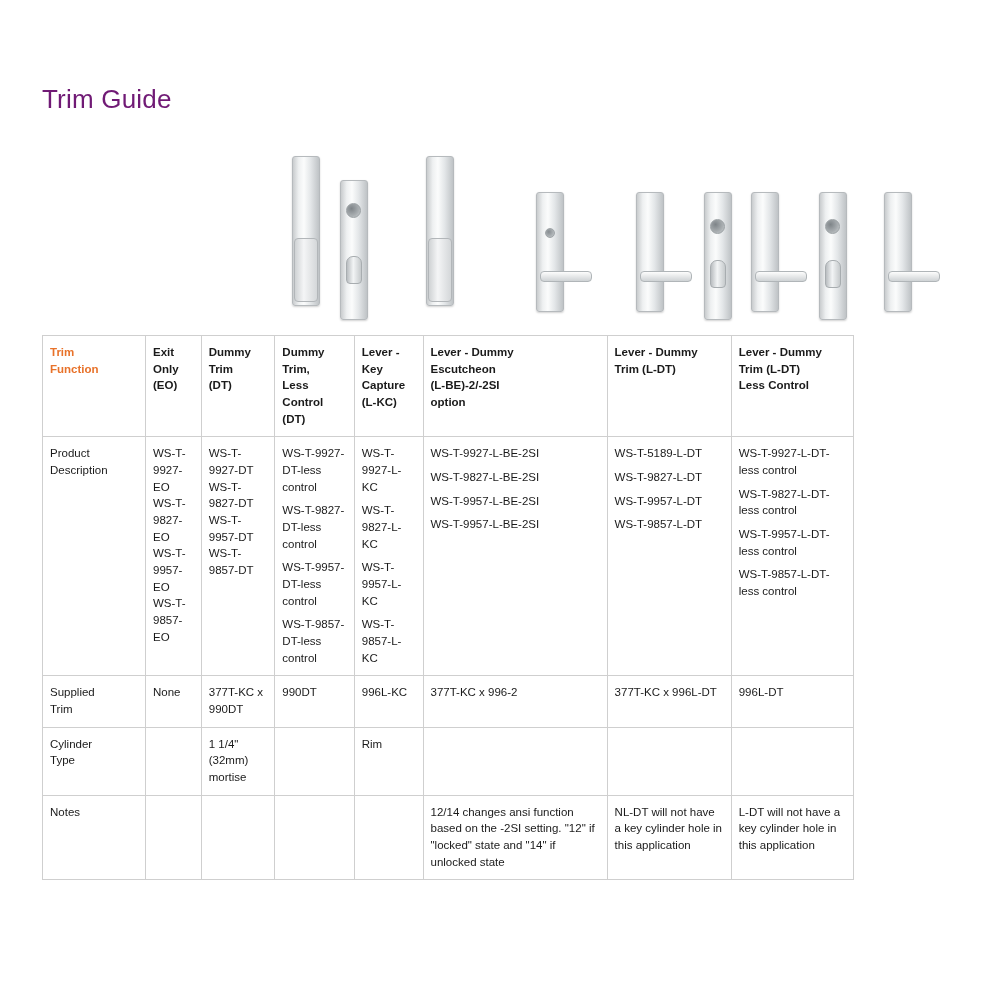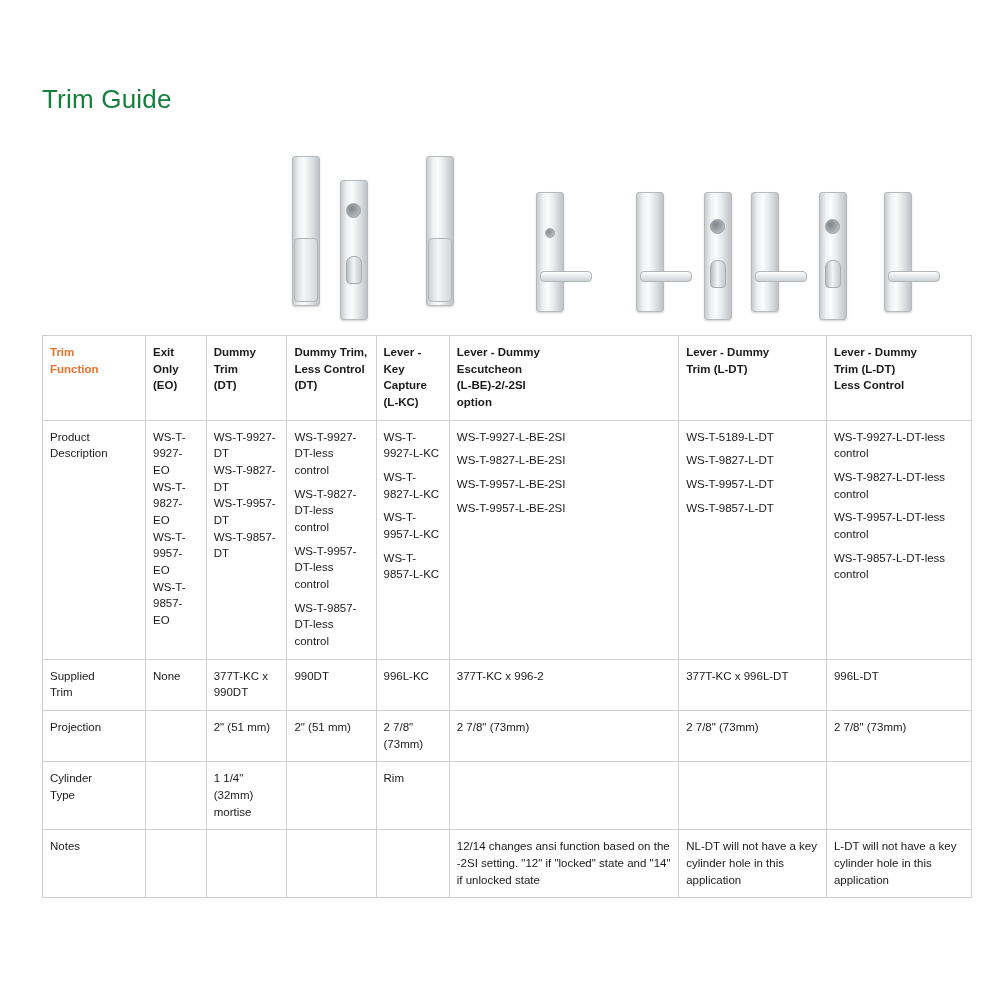--- a/index.html
+++ b/index.html
@@ -19,21 +19,21 @@
     position: relative;
     width: 1000px;
     height: 1000px;
     box-sizing: border-box;
   }
   .title {
     position: absolute;
     left: 42px;
     top: 84px;
     font-size: 26px;
-    color: #15803d;
+    color: #701a75;
     font-weight: 400;
     letter-spacing: 0.2px;
   }
   
   .illus-strip {
     position: absolute;
     left: 42px;
     top: 140px;
     width: 930px;
     height: 190px;
@@ -88,21 +88,21 @@
     height: 62px;
     border-radius: 4px;
     background: linear-gradient(90deg,#cfd2d4,#f4f5f6 40%,#d4d7d9);
     border: 1px solid #b2b6b9;
   }
   
   table.trim {
     position: absolute;
     left: 42px;
     top: 335px;
-    width: 930px;
+    width: 812px;
     border-collapse: collapse;
     font-size: 11.5px;
     line-height: 1.45;
   }
   table.trim th, table.trim td {
     border: 1px solid #cfcfcf;
     vertical-align: top;
     padding: 8px 7px 9px 7px;
     text-align: left;
   }
@@ -288,32 +288,20 @@
         </td>
         <td>None</td>
         <td>377T-KC x 990DT</td>
         <td>990DT</td>
         <td>996L-KC</td>
         <td>377T-KC x 996-2</td>
         <td>377T-KC x 996L-DT</td>
         <td>996L-DT</td>
       </tr>
 
-      <tr>
-        <td class="rowlabel">
-          <div>Projection</div>
-        </td>
-        <td></td>
-        <td>2" (51 mm)</td>
-        <td>2" (51 mm)</td>
-        <td>2 7/8" (73mm)</td>
-        <td>2 7/8" (73mm)</td>
-        <td>2 7/8" (73mm)</td>
-        <td>2 7/8" (73mm)</td>
-      </tr>
 
 
       <tr>
         <td class="rowlabel">
           <div>Cylinder</div>
           <div>Type</div>
         </td>
         <td></td>
         <td>1 1/4" (32mm) mortise</td>
         <td></td>

